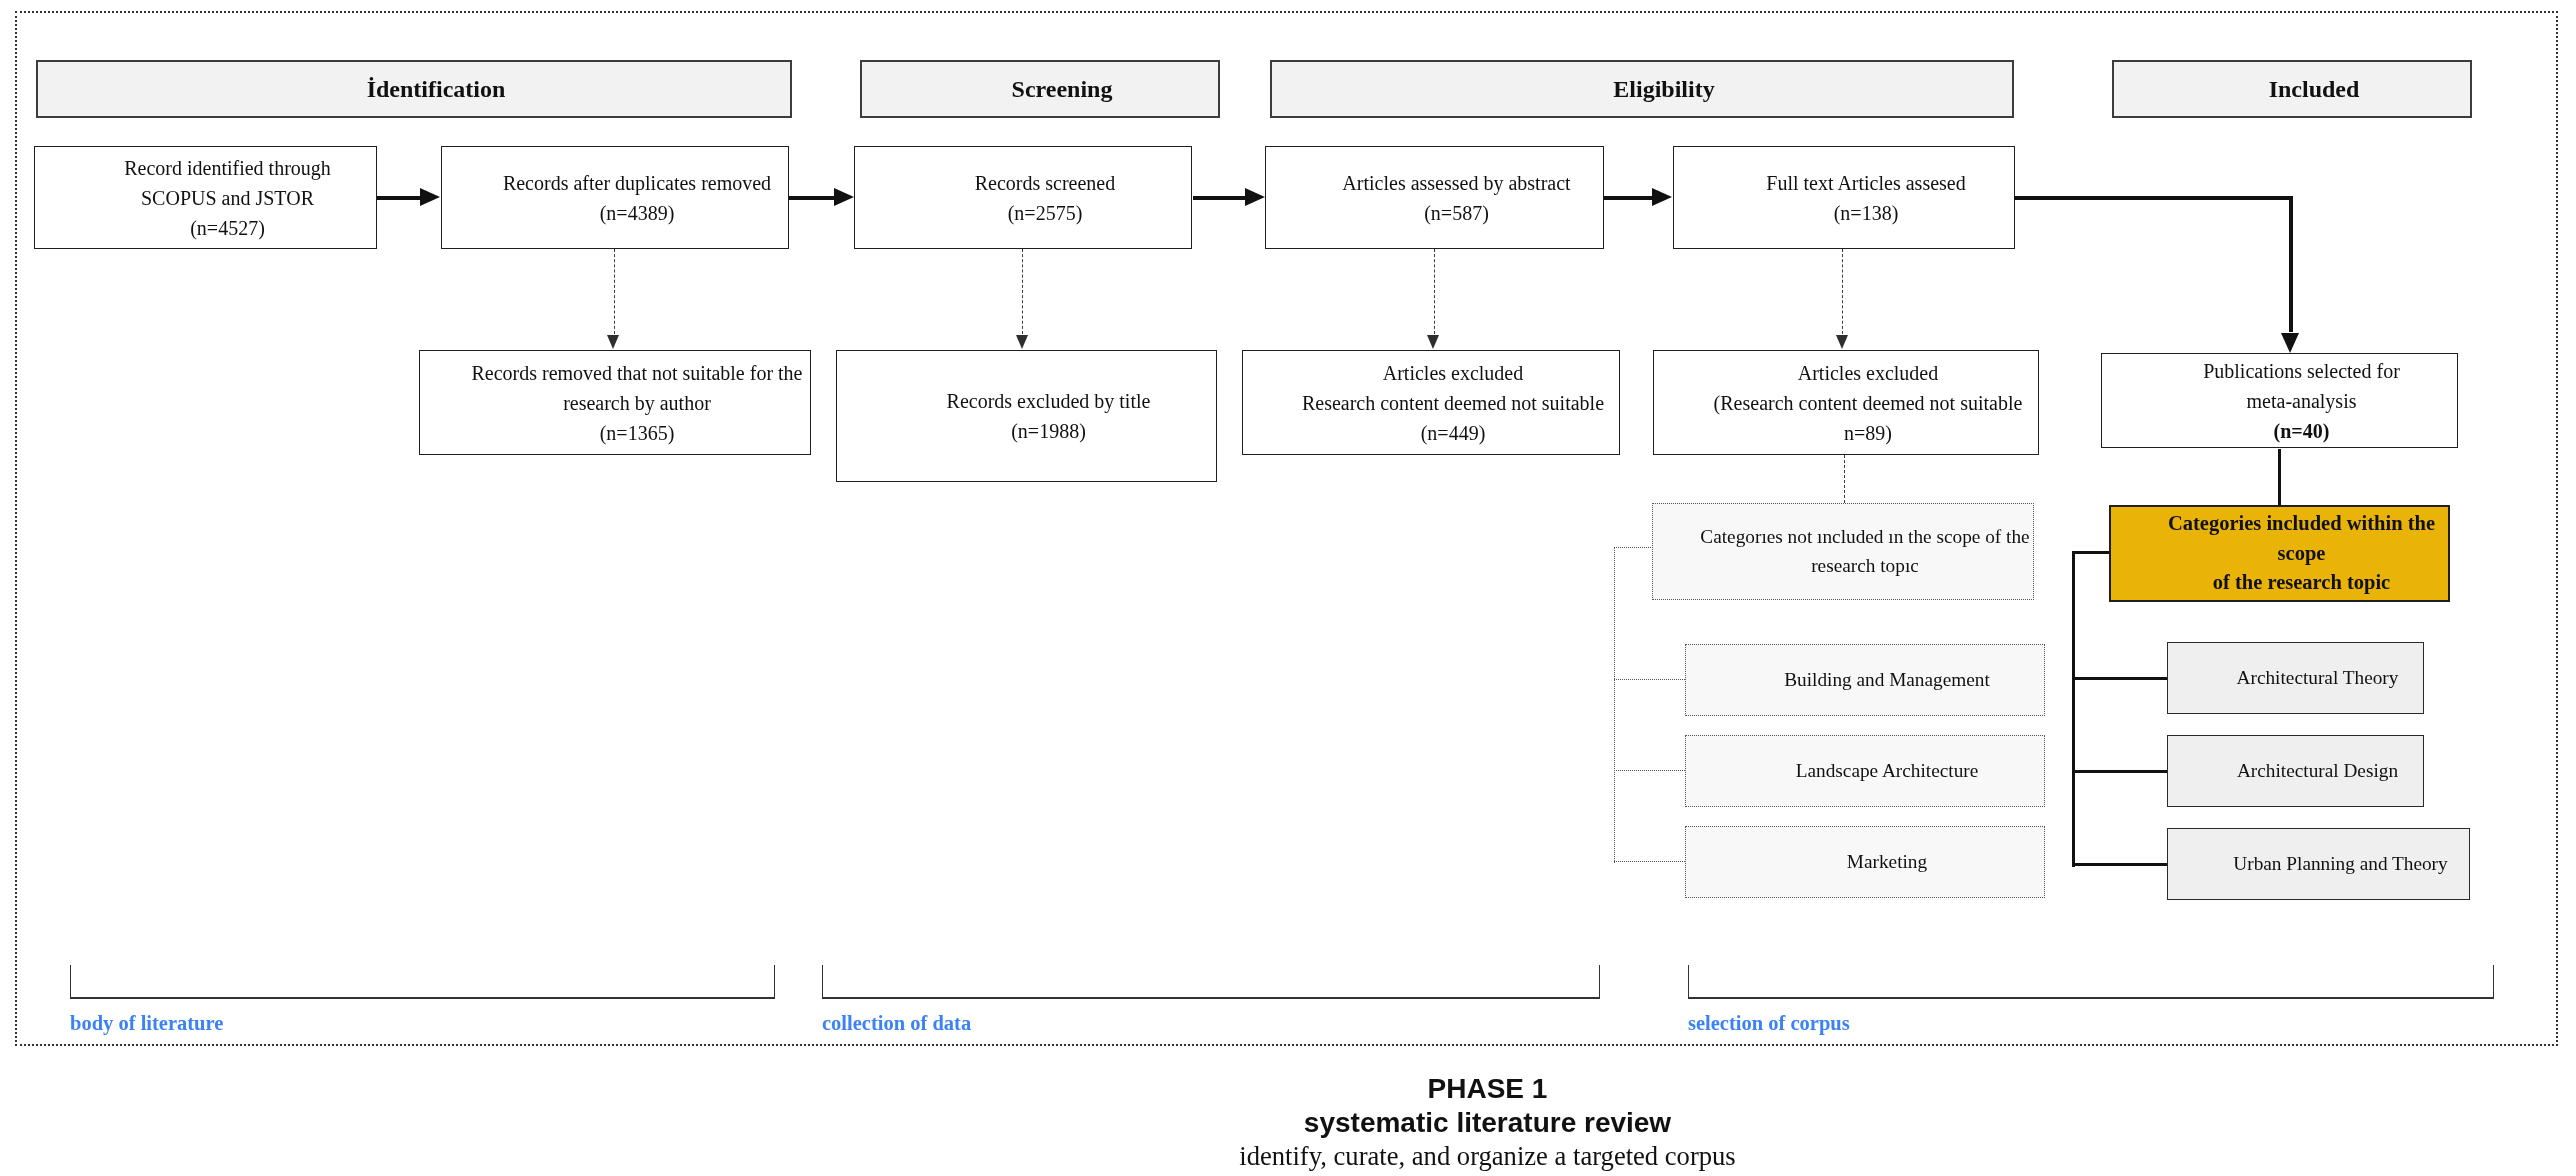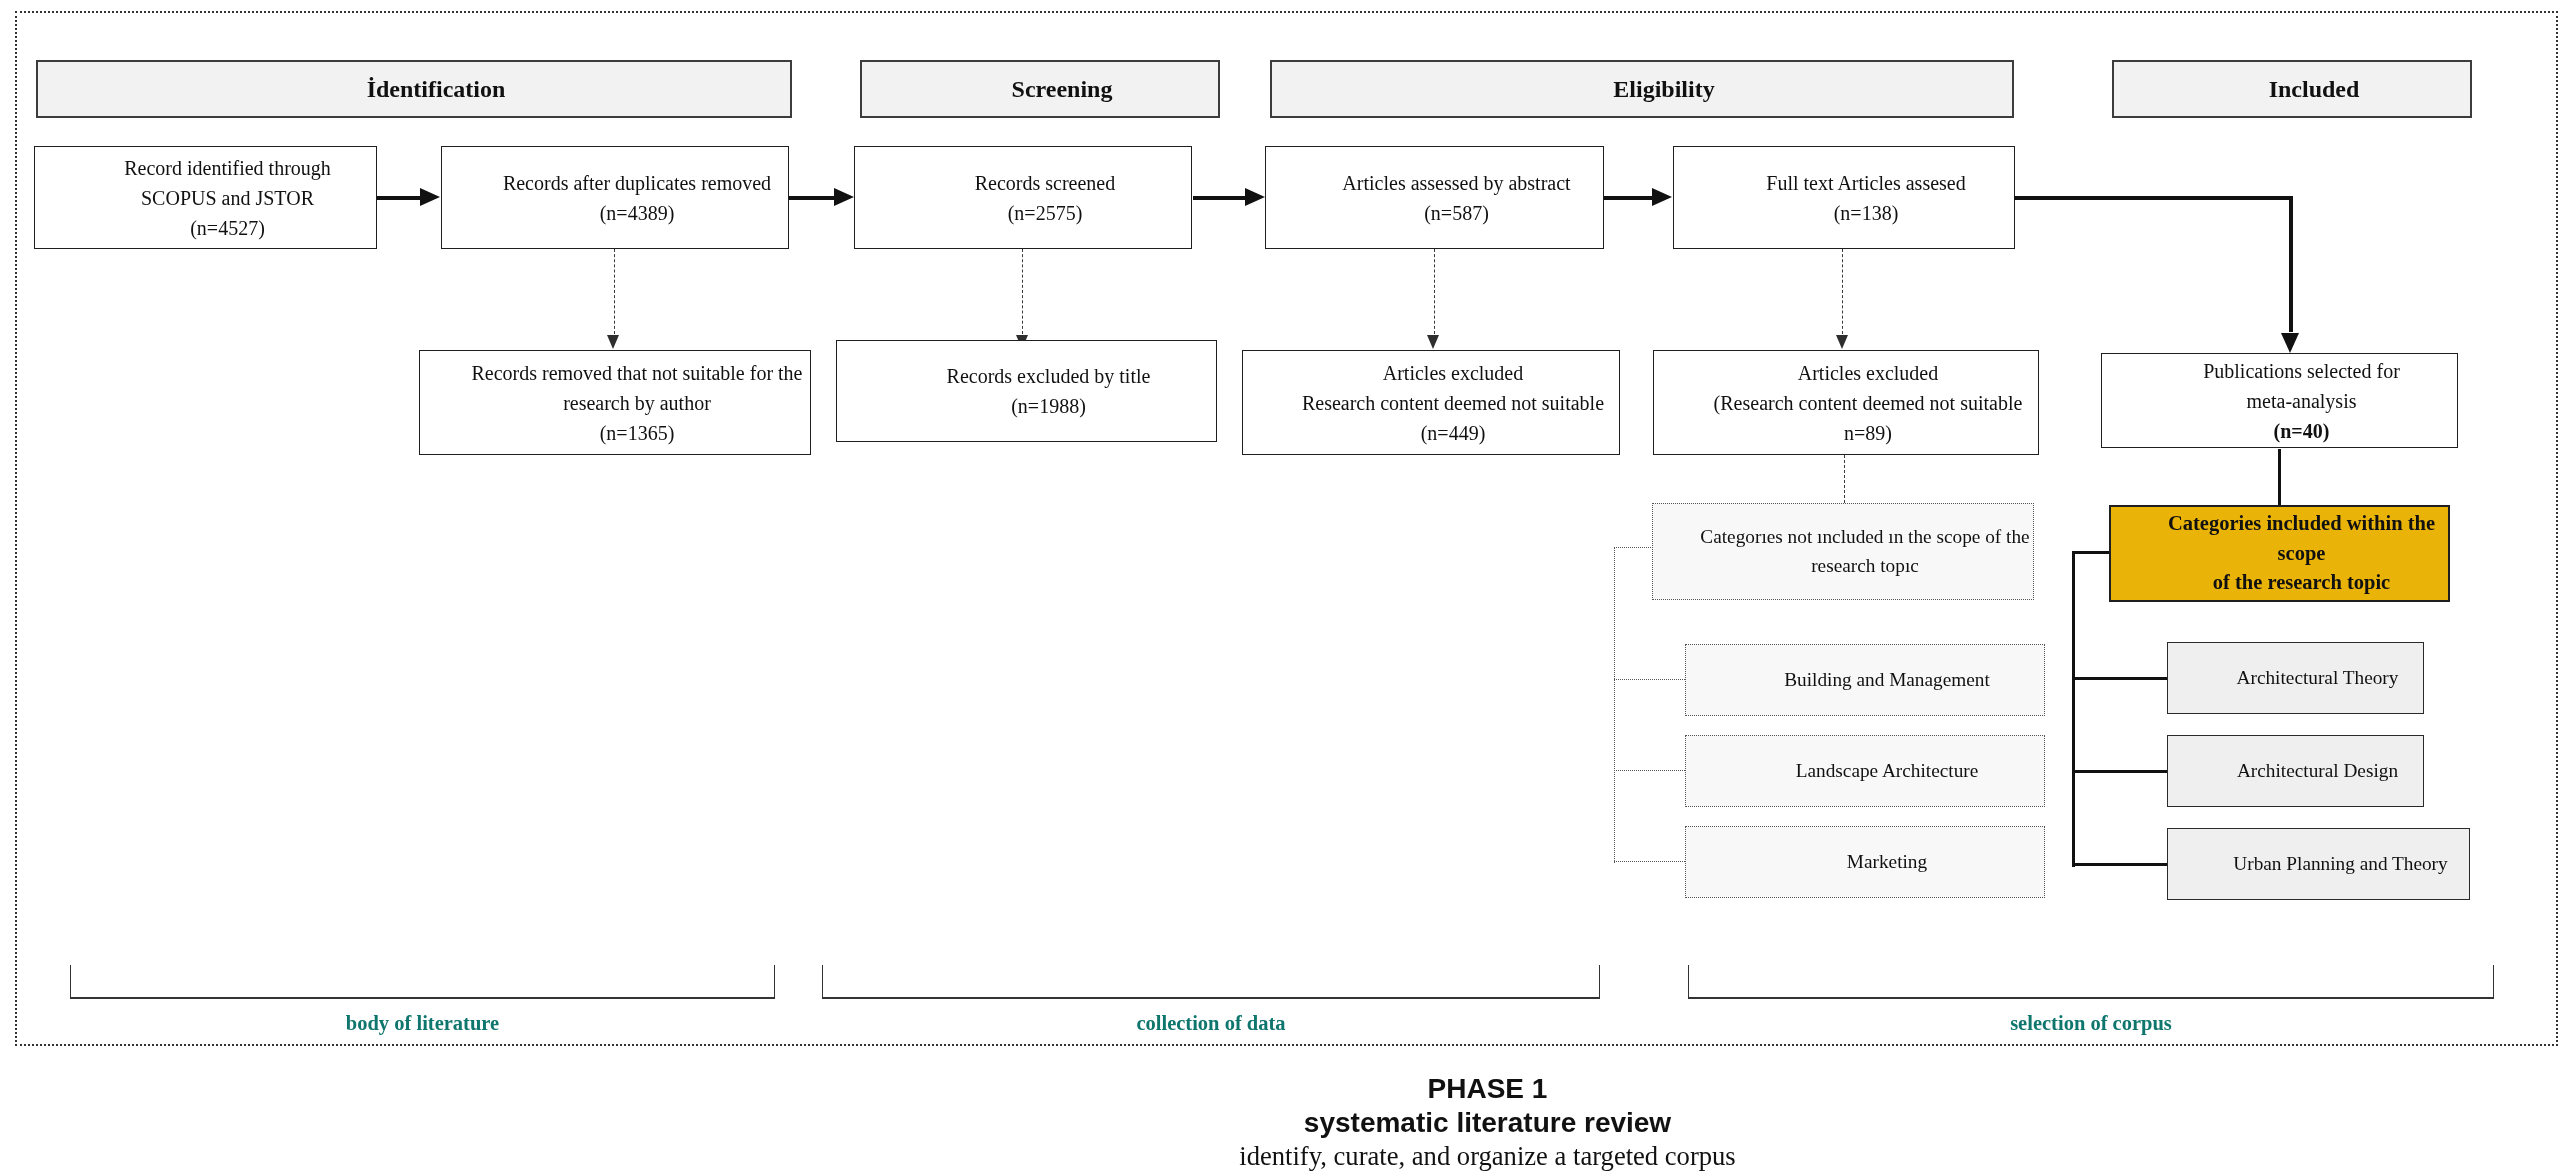--- a/index.html
+++ b/index.html
@@ -18,21 +18,21 @@
   .dotv{position:absolute;width:0;border-left:1.8px dotted #555;}
   .doth{position:absolute;height:0;border-top:1.8px dotted #555;}
   .arrow-r{position:absolute;width:0;height:0;border-top:9.7px solid transparent;
            border-bottom:9.7px solid transparent;border-left:20.5px solid #111;}
   .arrow-d{position:absolute;width:0;height:0;border-left:9.7px solid transparent;
            border-right:9.7px solid transparent;border-top:20.5px solid #111;}
   .arrow-d-sm{position:absolute;width:0;height:0;border-left:6.6px solid transparent;
            border-right:6.6px solid transparent;border-top:14.5px solid #2e2e2e;}
   .bracket{position:absolute;box-sizing:border-box;border-left:1.8px solid #333;
            border-right:1.8px solid #333;border-bottom:2.4px solid #333;}
-  .blabel{position:absolute;text-align:center;font-weight:bold;font-size:20.5px;color:#0f766e;}
+  .blabel{position:absolute;font-weight:bold;font-size:20.5px;color:#3b82f6;}
   #frame{position:absolute;left:14.5px;top:11px;width:2543px;height:1035px;
          border:2.4px dotted #333;box-sizing:border-box;}
   #caption{position:absolute;left:944px;top:1072px;width:1087px;text-align:center;}
   .cap-bold{font-family:"Liberation Sans", sans-serif;font-weight:bold;font-size:28px;line-height:1.22;}
   .cap-serif{font-family:"Liberation Serif", serif;font-size:26.6px;line-height:1.25;}
   .bold-line{font-weight:bold;}
 </style>
 </head>
 <body>
 
@@ -75,21 +75,21 @@
   <div class="dashv" style="left:1022px;top:249px;height:85px;"></div>
   <div class="arrow-d-sm" style="left:1016px;top:335px;"></div>
   <div class="dashv" style="left:1434px;top:249px;height:85px;"></div>
   <div class="arrow-d-sm" style="left:1427px;top:335px;"></div>
   <div class="dashv" style="left:1842px;top:249px;height:85px;"></div>
   <div class="arrow-d-sm" style="left:1836px;top:335px;"></div>
 
   <div class="box white" style="left:419px;top:350px;width:392px;height:105px;">Records removed that not suitable for the
 research by author
 (n=1365)</div>
-  <div class="box white" style="left:836px;top:340px;width:381px;height:102px;">Records excluded by title
+  <div class="box white" style="left:836px;top:350px;width:381px;height:132px;">Records excluded by title
 (n=1988)</div>
   <div class="box white" style="left:1242px;top:350px;width:378px;height:105px;">Articles excluded
 Research content deemed not suitable
 (n=449)</div>
   <div class="box white" style="left:1653px;top:350px;width:386px;height:105px;">Articles excluded
 (Research content deemed not suitable
 n=89)</div>
   <div class="box white" style="left:2101px;top:353px;width:357px;height:95px;">
     <span>Publications selected for
 meta-analysis</span>

